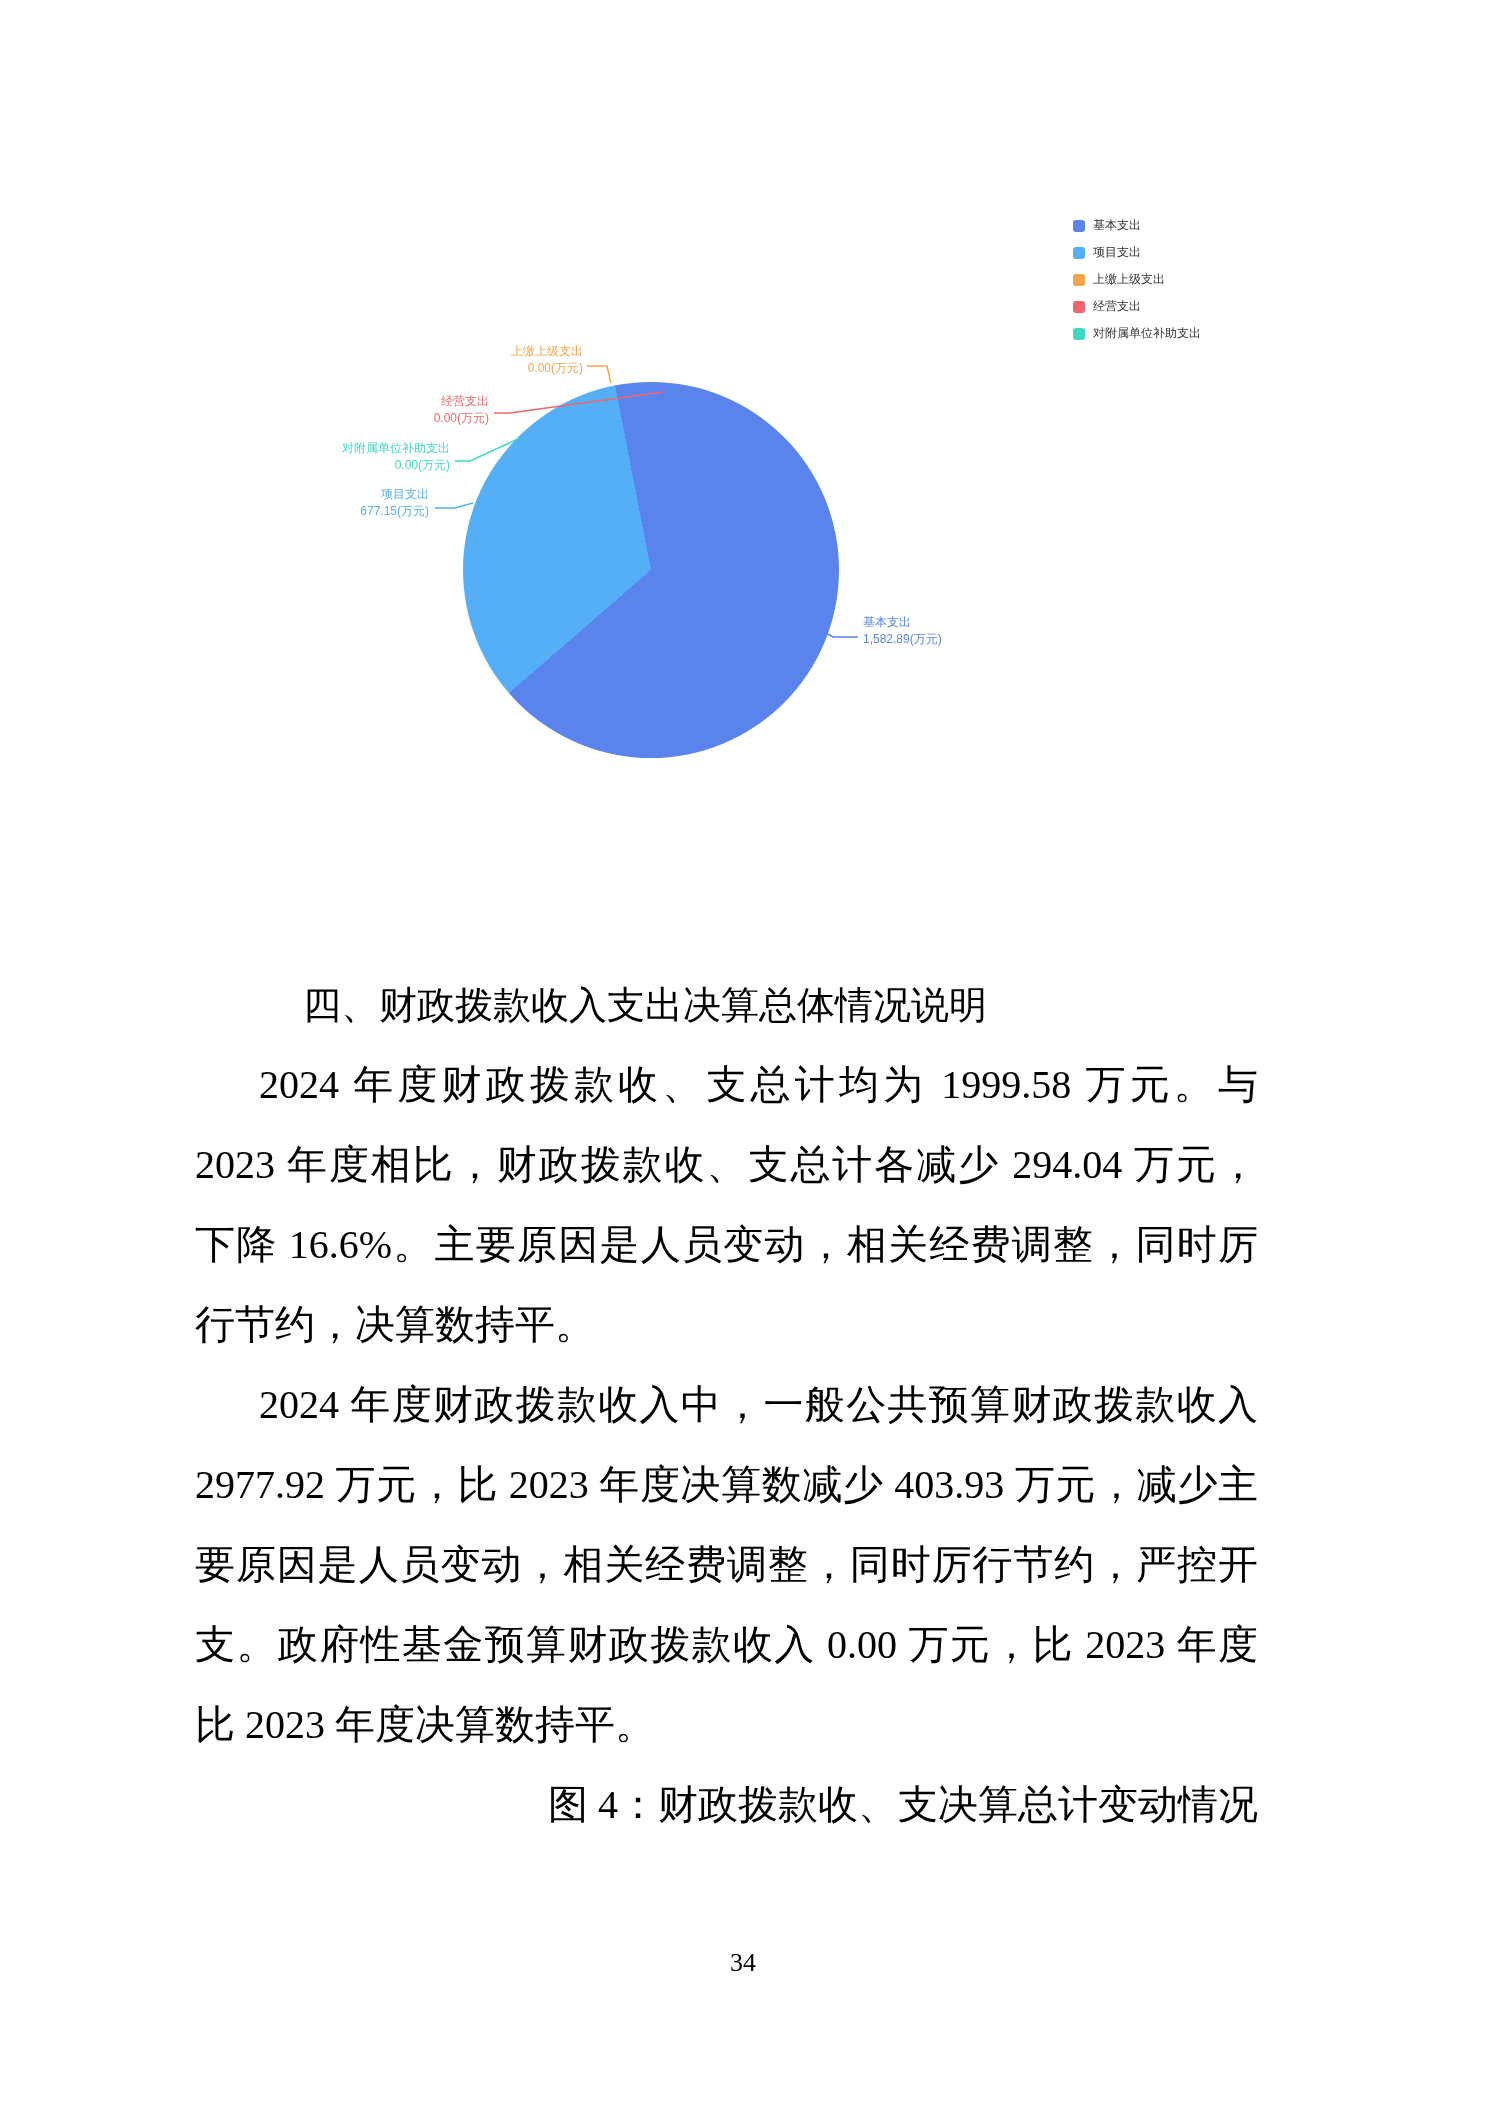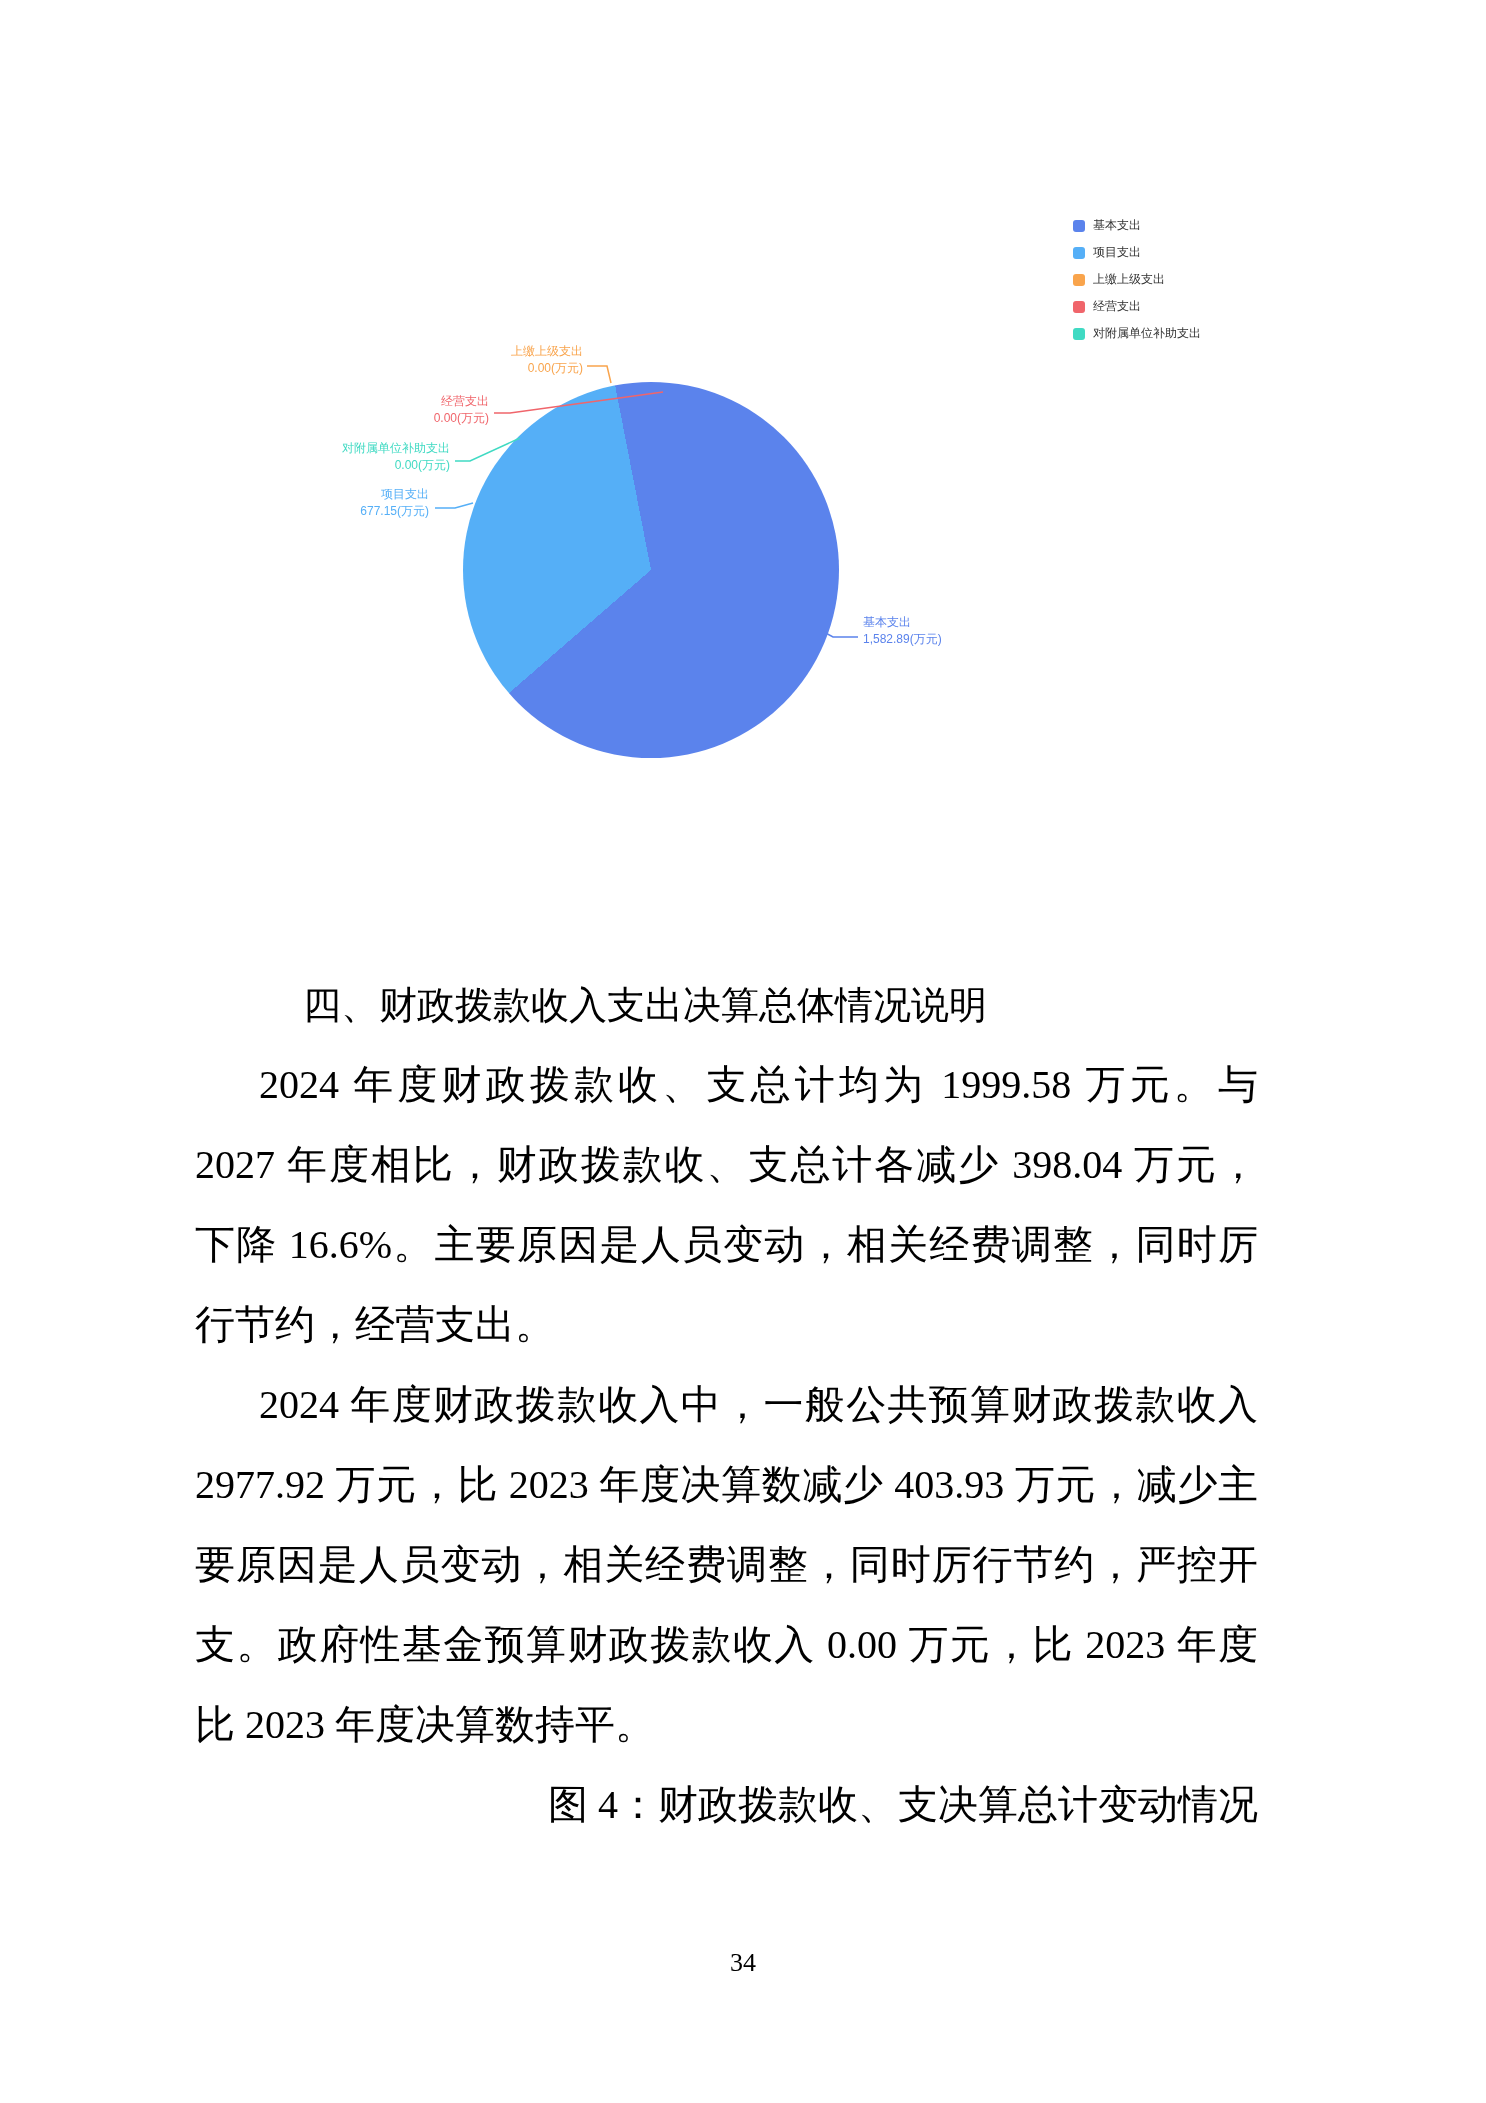--- a/index.html
+++ b/index.html
@@ -116,23 +116,23 @@
           <span class="legend-label">对附属单位补助支出</span>
         </div>
       </div>
   </div>
 
   <div class="content">
     <div class="heading">四、财政拨款收入支出决算总体情况说明</div>
     <div id="paragraphs">
         <div>
           <div class="body-line indent">2024 年度财政拨款收、支总计均为 1999.58 万元。与</div>
-          <div class="body-line">2027 年度相比，财政拨款收、支总计各减少 398.04 万元，</div>
+          <div class="body-line">2023 年度相比，财政拨款收、支总计各减少 294.04 万元，</div>
           <div class="body-line">下降 16.6%。主要原因是人员变动，相关经费调整，同时厉</div>
-          <div class="body-line no-stretch">行节约，经营支出。</div>
+          <div class="body-line no-stretch">行节约，决算数持平。</div>
         </div>
         <div>
           <div class="body-line indent">2024 年度财政拨款收入中，一般公共预算财政拨款收入</div>
           <div class="body-line">2977.92 万元，比 2023 年度决算数减少 403.93 万元，减少主</div>
           <div class="body-line">要原因是人员变动，相关经费调整，同时厉行节约，严控开</div>
           <div class="body-line">支。政府性基金预算财政拨款收入 0.00 万元，比 2023 年度</div>
           <div class="body-line no-stretch">比 2023 年度决算数持平。</div>
         </div>
       </div>
     <div class="figure-caption">图 4：财政拨款收、支决算总计变动情况</div>

